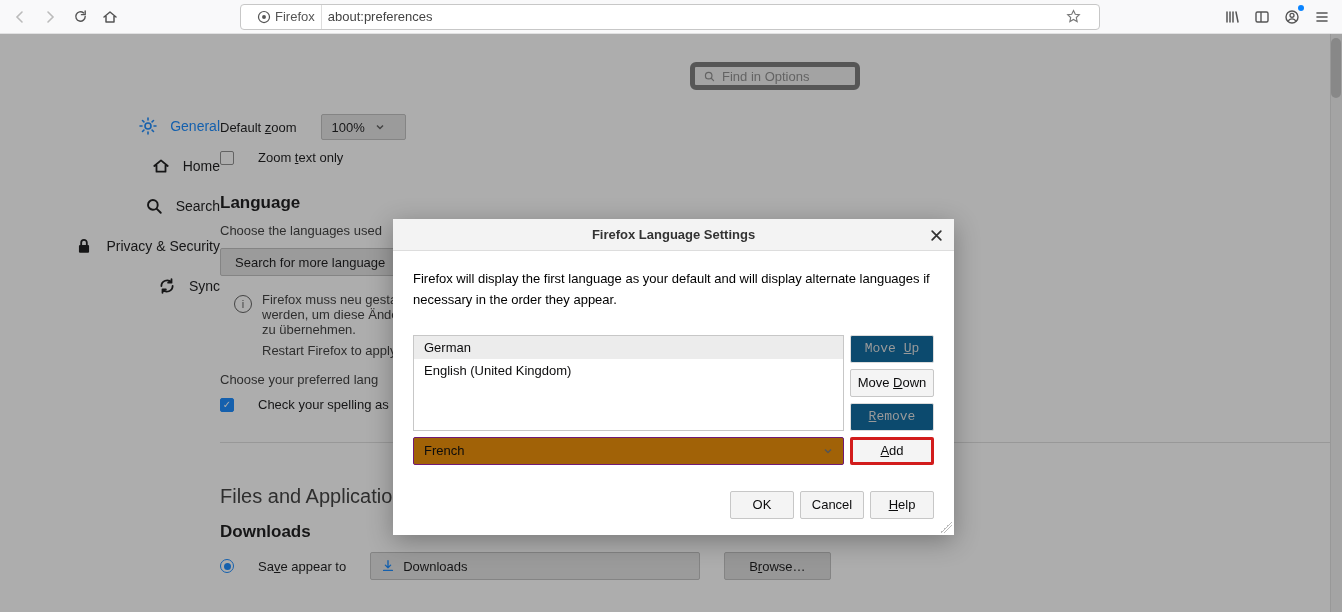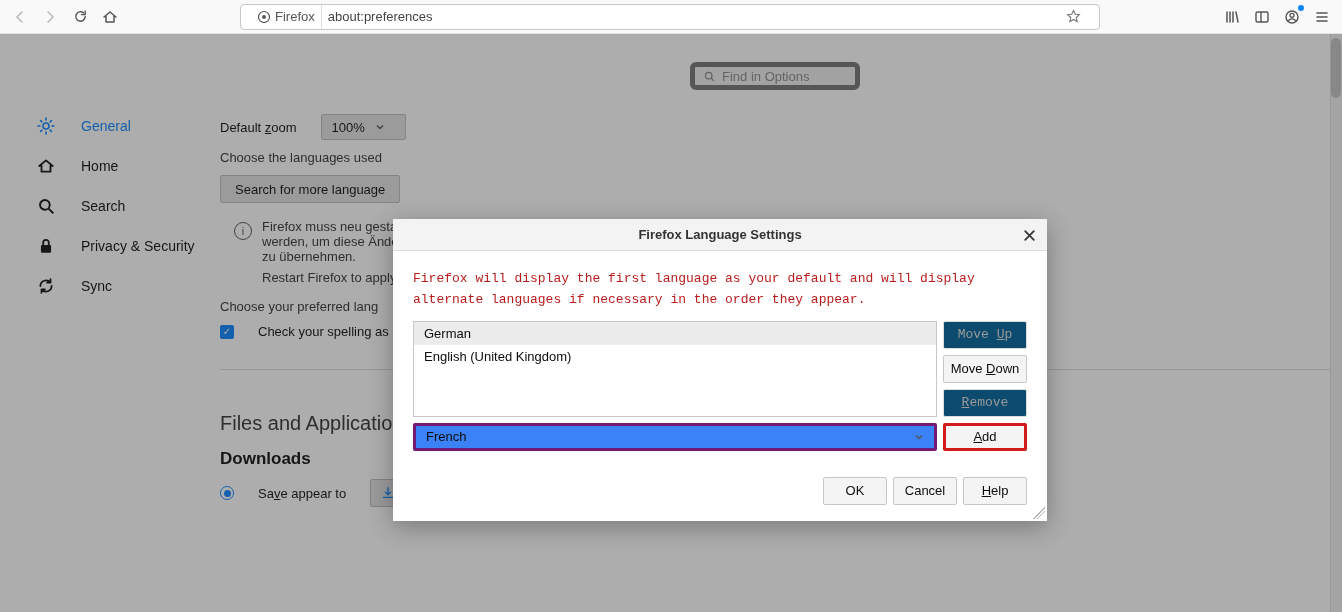--- a/index.html
+++ b/index.html
@@ -67,25 +67,26 @@
   position: absolute;
   top: 34px; left: 0; right: 12px; bottom: 0;
   display: flex;
   background: #fff;
 }
 .sidebar {
   width: 220px;
   padding: 72px 0 0 36px;
 }
 .side-item {
-  display: flex; align-items: center; gap: 25px;
+  display: flex; align-items: center; gap: 12px;
   height: 40px;
   color: #0c0c0d;
   cursor: pointer;
   font-size: 14px;
+  justify-content: flex-end;
 }
 .side-item.active { color: #0a84ff; }
 .side-item .icon { width: 20px; display:flex; justify-content:center; }
 .content {
   flex: 1;
   padding: 18px 0 0 0;
   position: relative;
 }
 .find-in-options {
   width: 170px;
@@ -146,54 +147,54 @@
   position:absolute; top:34px; right:0; width:12px; bottom:0;
   background:#f0f0f0; border-left:1px solid #ddd;
 }
 .scrollbar-thumb{
   position:absolute; top:4px; right:1px; width:10px; height:60px;
   background:#c4c4c4; border-radius:5px;
 }
 .dialog {
   position:absolute;
   left: 393px; top: 219px;
-  width: 654px;
+  width: 561px;
   background:#fff;
   box-shadow: 0 6px 24px rgba(0,0,0,0.3);
   display:flex; flex-direction:column;
 }
 .dlg-header{
   height:32px; background:#f3f3f3; border-bottom:1px solid #ddd;
   display:flex; align-items:center; justify-content:center; position:relative;
   font-weight:600; color:#333;
 }
 .dlg-close{
   position:absolute; right:6px; top:4px; width:24px;height:24px;
   display:flex;align-items:center;justify-content:center;
   color:#333; cursor:pointer;
 }
 .dlg-body{ padding: 18px 20px 14px; }
-.dlg-desc{ color:#b91c1c; line-height:1.6; margin-bottom:10px;font-family:Liberation Mono, monospace;}
+.dlg-desc{ color:#000000; line-height:1.6; margin-bottom:24px;}
 .dlg-mid{ display:flex; gap:6px; }
 .lang-list{
   flex:1; border:1px solid #c7c7c7; height:96px; background:#fff;
 }
 .lang-list .item{ padding:4px 10px; }
 .lang-list .item.selected{ background:#ececec; }
 .side-btns{ width:84px; display:flex; flex-direction:column; gap:6px;}
 .btn {
   height:28px; border:1px solid #c7c7c7; background:#f4f4f4; border-radius:2px;
   display:flex; align-items:center; justify-content:center; font-size:13px;
   cursor:pointer;
 }
 .btn.disabled{ background:#0c4a6e; color:#9a9a9a; border-color:#dcdcdc; cursor:default;font-family:Liberation Mono, monospace;}
 .btn.highlight{ border:3px solid #d21c1c; }
 .add-row{ display:flex; gap:6px; margin-top:6px; }
 .lang-select{
-  flex:1; height:28px; border:3px solid #701a75; background:#3b82f6;
+  flex:1; height:28px; border:1px solid #701a75; background:#a16207;
   display:flex; align-items:center; justify-content:space-between; padding:0 10px;
   border-radius:2px;
 }
 .dlg-footer{
   display:flex; justify-content:flex-end; gap:6px; padding: 12px 20px 16px;
 }
 .dlg-footer .btn{ width:64px; }
 .resize-grip{
   position:absolute; right:2px; bottom:2px; width:12px;height:12px;
   background:
@@ -329,21 +330,26 @@
     <div class="section-row">
       <div class="row">
         <span><span>Default </span><span class="accesskey">z</span><span>oom</span></span>
         <div class="zoom-select">
           <span>100%</span>
           <svg width="10" height="10" viewBox="0 0 10 10">
               <path d="M2 3.5L5 6.5 8 3.5" stroke="#555" stroke-width="1.5" fill="none"></path>
             </svg>
         </div>
       </div>
-
+      <div class="row">
+        <span class="chk"></span>
+        <span><span>Zoom </span><span class="accesskey">t</span><span>ext only</span></span>
+      </div>
+
+      <h2 class="section">Language</h2>
       <div class="row">
           <span class="muted">Choose the languages used</span>
         </div>
       <div class="row">
           <div class="lang-search-btn">
             <span>Search for more language</span>
           </div>
         </div>
       <div class="restart-block">
         <span class="info-icon">i</span>

